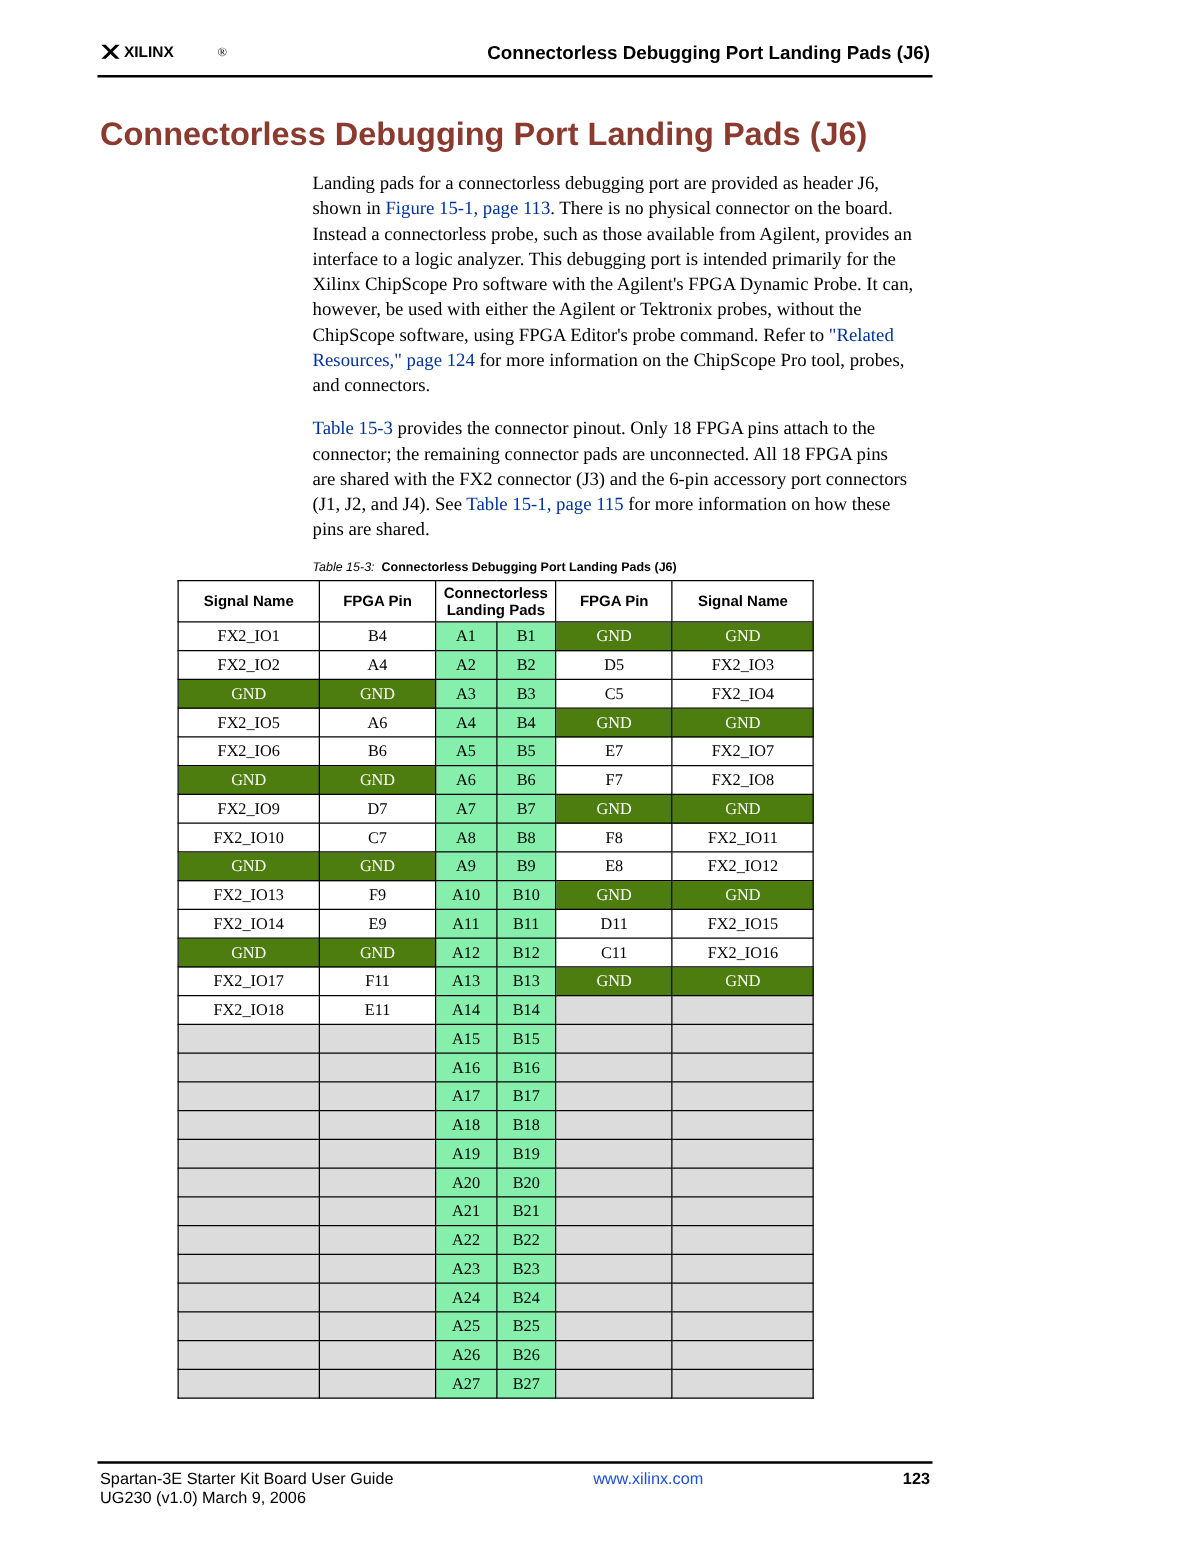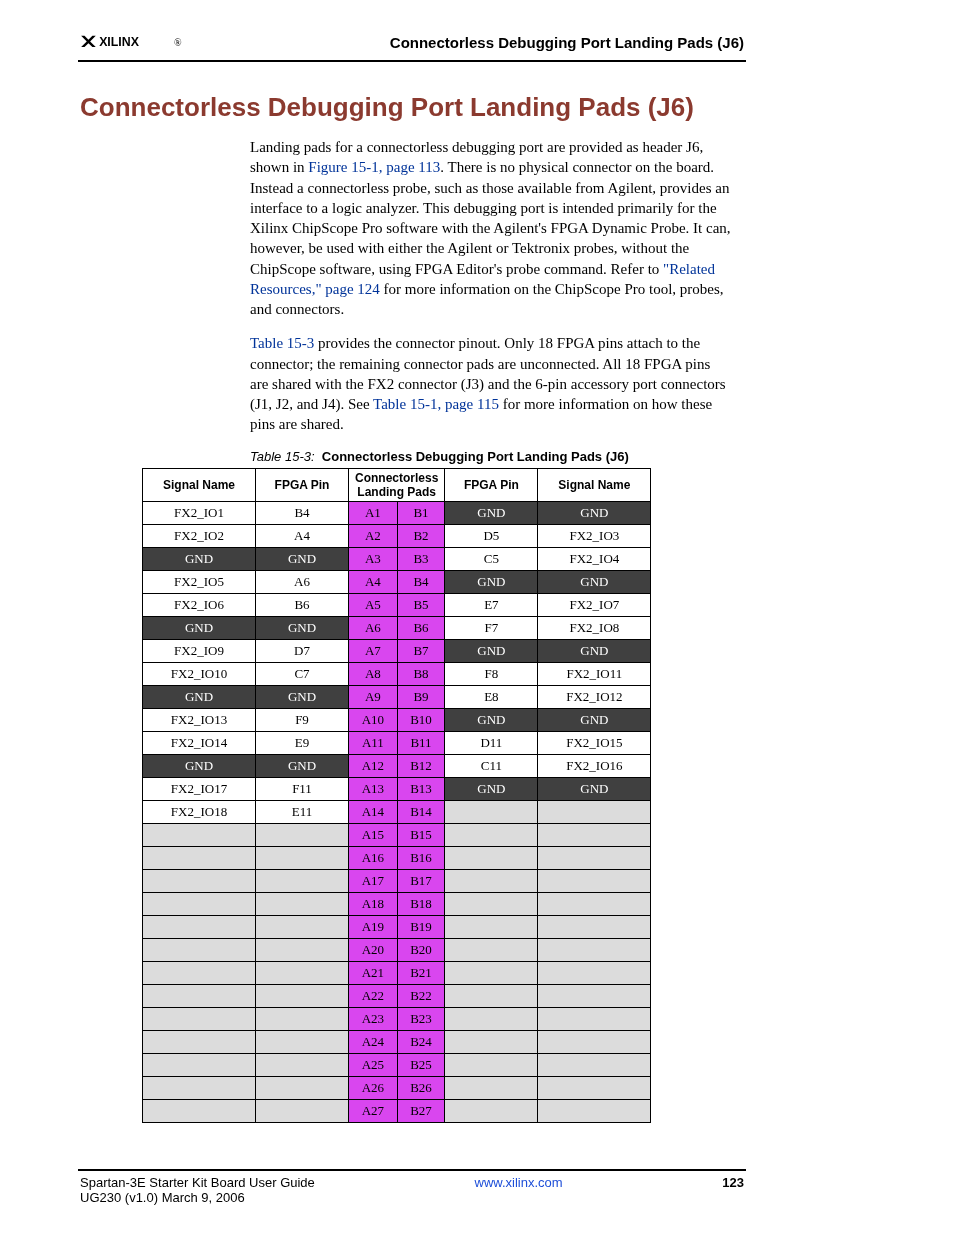--- a/index.html
+++ b/index.html
@@ -59,21 +59,21 @@
     line-height: 1.35;
   }
   .body-text p {
     margin: 0 12px 14px 0;
   }
   .link {
     color: #003399;
   }
   .table-caption {
     font-family: Arial, Helvetica, sans-serif;
-    font-size: 13px;
+    font-size: 10px;
     margin-left: 190px;
     margin-top: 10px;
     margin-bottom: 4px;
   }
   .table-caption .tlabel {
     font-style: italic;
   }
   .table-caption .ttext {
     font-weight: bold;
   }
@@ -98,25 +98,25 @@
   table.pinout th.wide {
     width: 100px;
   }
   table.pinout th.mid {
     width: 80px;
   }
   table.pinout th.land {
     width: 70px;
   }
   td.gnd {
-    background: #404040;
+    background: #4d7c0f;
     color: #fff;
   }
   td.pad {
-    background: #d946ef;
+    background: #86efac;
   }
   td.empty {
     background: #dcdcdc;
   }
   .footer {
     position: absolute;
     bottom: 30px;
     left: 60px;
     right: 60px;
   }

